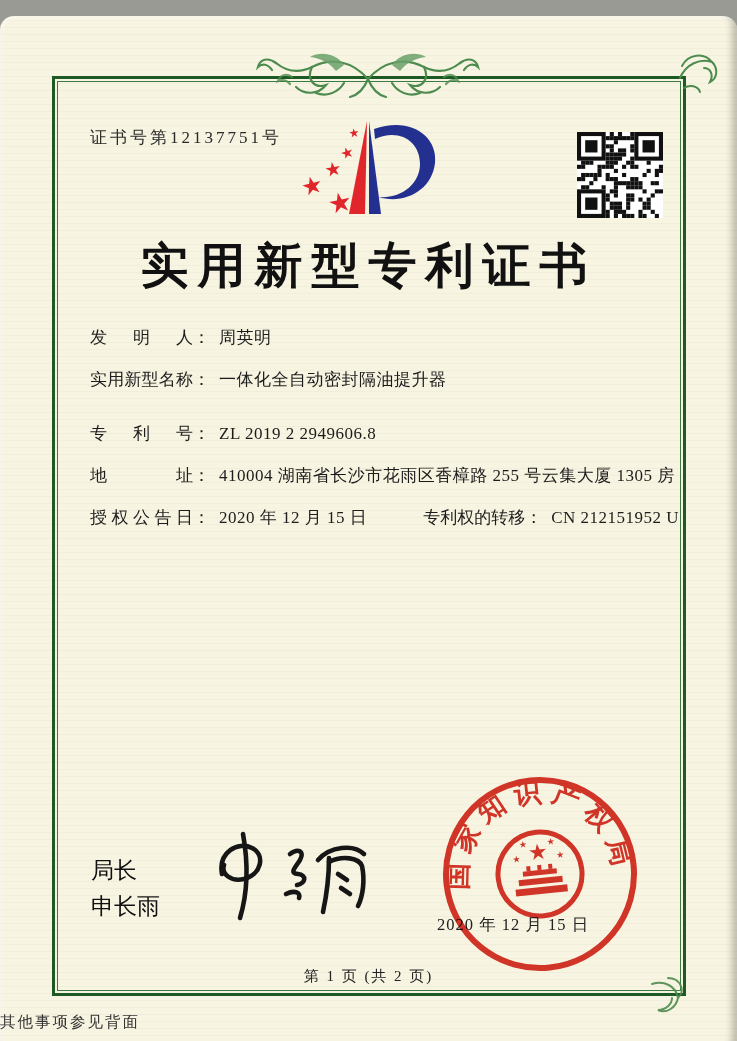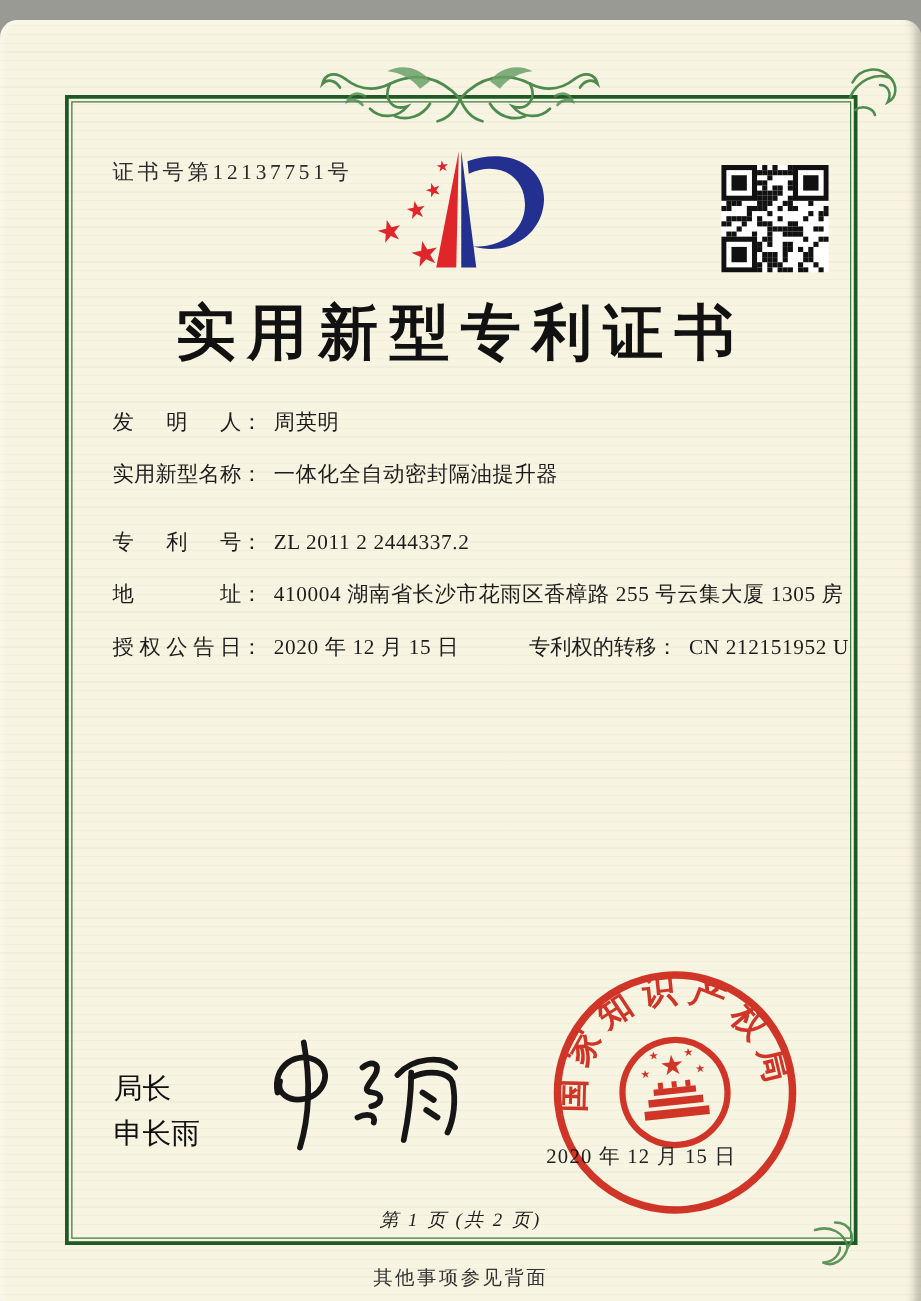--- a/index.html
+++ b/index.html
@@ -58,25 +58,25 @@
   .signature { position:absolute; left:198px; top:806px; }
 
   .seal-date {
     position:absolute; left:437px; top:898px;
     font-size:16.5px; letter-spacing:1px; color:#222;
   }
   .seal { position:absolute; left:428px; top:752px; mix-blend-mode:multiply; opacity:.93; }
 
   .page-indicator {
     position:absolute; left:0; right:0; top:951px;
-    text-align:center; font-size:15px; color:#222; letter-spacing:2px;font-style:italic;
+    text-align:center; font-size:15px; color:#222; letter-spacing:2px;
   }
   .back-note {
     position:absolute; left:0; right:0; top:996px;
-    text-align:center; font-size:15.5px; color:#333; letter-spacing:2px;
+    font-size:15.5px; color:#333; letter-spacing:2px;
   }
 
   .ornament-top { position:absolute; left:248px; top:27px; }
   .ornament-tr { position:absolute; left:676px; top:32px; }
   .ornament-br { position:absolute; left:648px; top:958px; }
 </style>
 </head>
 <body>
 
 <div class="page">
@@ -285,21 +285,21 @@
   <div class="title">实用新型专利证书</div>
 
   <div class="fields">
     <div class="frow">
       <span class="flabel">发明人</span><span class="fcolon">：</span><span class="fvalue">周英明</span>
     </div>
     <div class="frow first">
       <span class="flabel">实用新型名称</span><span class="fcolon">：</span><span class="fvalue">一体化全自动密封隔油提升器</span>
     </div>
     <div class="frow">
-      <span class="flabel">专利号</span><span class="fcolon">：</span><span class="fvalue">ZL 2011 2 2444337.2</span>
+      <span class="flabel">专利号</span><span class="fcolon">：</span><span class="fvalue">ZL 2019 2 2949606.8</span>
     </div>
     <div class="frow">
       <span class="flabel">地址</span><span class="fcolon">：</span><span class="fvalue">410004 湖南省长沙市花雨区香樟路 255 号云集大厦 1305 房</span>
     </div>
     <div class="frow">
       <span class="flabel">授权公告日</span><span class="fcolon">：</span><span class="fvalue">2020 年 12 月 15 日</span><span class="grant-no-label">专利权的转移</span><span class="fcolon">：</span><span class="fvalue">CN 212151952 U</span>
     </div>
   </div>
 
 

